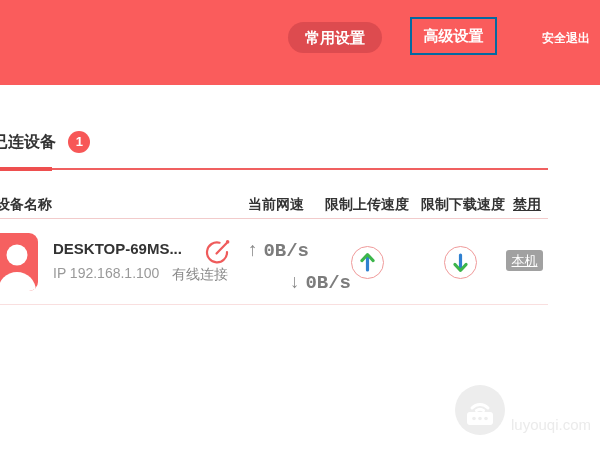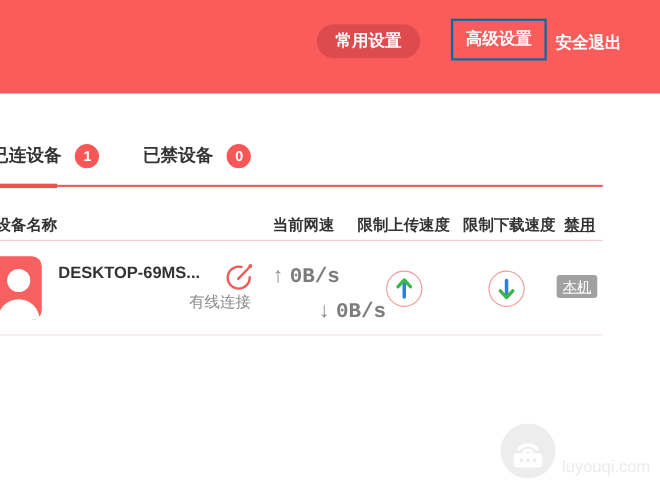--- a/index.html
+++ b/index.html
@@ -30,22 +30,22 @@
   }
   .outline-btn {
     position: absolute; left: 410px; top: 17px;
     width: 87px; height: 38px;
     border: 2px solid #0369a1;
     color: #ffffff; font-size: 15px; font-weight: bold;
     text-align: center; line-height: 34px;
     cursor: pointer;
   }
   .plain-btn {
-    position: absolute; left: 505px; top: 30px;
-    color: #ffffff; font-size: 15px; font-weight: bold;
+    position: absolute; left: 542px; top: 30px;
+    color: #ffffff; font-size: 12px; font-weight: bold;
     cursor: pointer;
   }
 
   
   .tab { position: absolute; top: 128px; height: 28px; cursor: pointer; }
   .tab-connected { left: -8px; }
   .tab-disabled  { left: 130px; }
   .tab-label {
     display: inline-block; vertical-align: middle;
     font-size: 16px; font-weight: bold; color: #333333;
@@ -155,24 +155,20 @@
   <div class="topbar">
     <div class="pill-btn">常用设置</div>
     <div class="outline-btn">高级设置</div>
     <div class="plain-btn">安全退出</div>
   </div>
 
   <div class="tab tab-connected">
     <span class="tab-label">已连设备</span>
     <span class="tab-badge">1</span>
   </div>
-  <div class="tab tab-disabled">
-    <span class="tab-label">已禁设备</span>
-    <span class="tab-badge">0</span>
-  </div>
   <div class="tab-underline-active"></div>
   <div class="tab-underline-rest"></div>
 
   <div class="col-h col-h0">设备名称</div>
   <div class="col-h col-h1">当前网速</div>
   <div class="col-h col-h3">限制下载速度</div>
   <div class="col-h col-h2">限制上传速度</div>
   <div class="col-h col-h4">禁用</div>
   <div class="sep-header"></div>
 
@@ -186,20 +182,21 @@
   <div class="dev-name">DESKTOP-69MS...</div>
 
   <div class="edit-icon">
     <svg width="26" height="26" viewBox="0 0 26 26">
       <path d="M23 13 A10 10 0 1 1 15.5 3.7" fill="none" stroke="#ef5b5b" stroke-width="2.2" stroke-linecap="round"></path>
       <path d="M12.5 14.5 L22.5 4.2" fill="none" stroke="#ef5b5b" stroke-width="2.2" stroke-linecap="round"></path>
       <circle cx="23.6" cy="2.9" r="1.8" fill="#ef5b5b"></circle>
     </svg>
   </div>
 
+  <div class="dev-ip">IP 192.168.1.100</div>
   <div class="dev-conn">有线连接</div>
 
   <div class="speed-line speed-up">
     <span class="arrow">↑</span><span>0B/s</span>
   </div>
   <div class="speed-line speed-down">
     <span class="arrow">↓</span><span>0B/s</span>
   </div>
 
   <div class="limit-btn limit-up">

